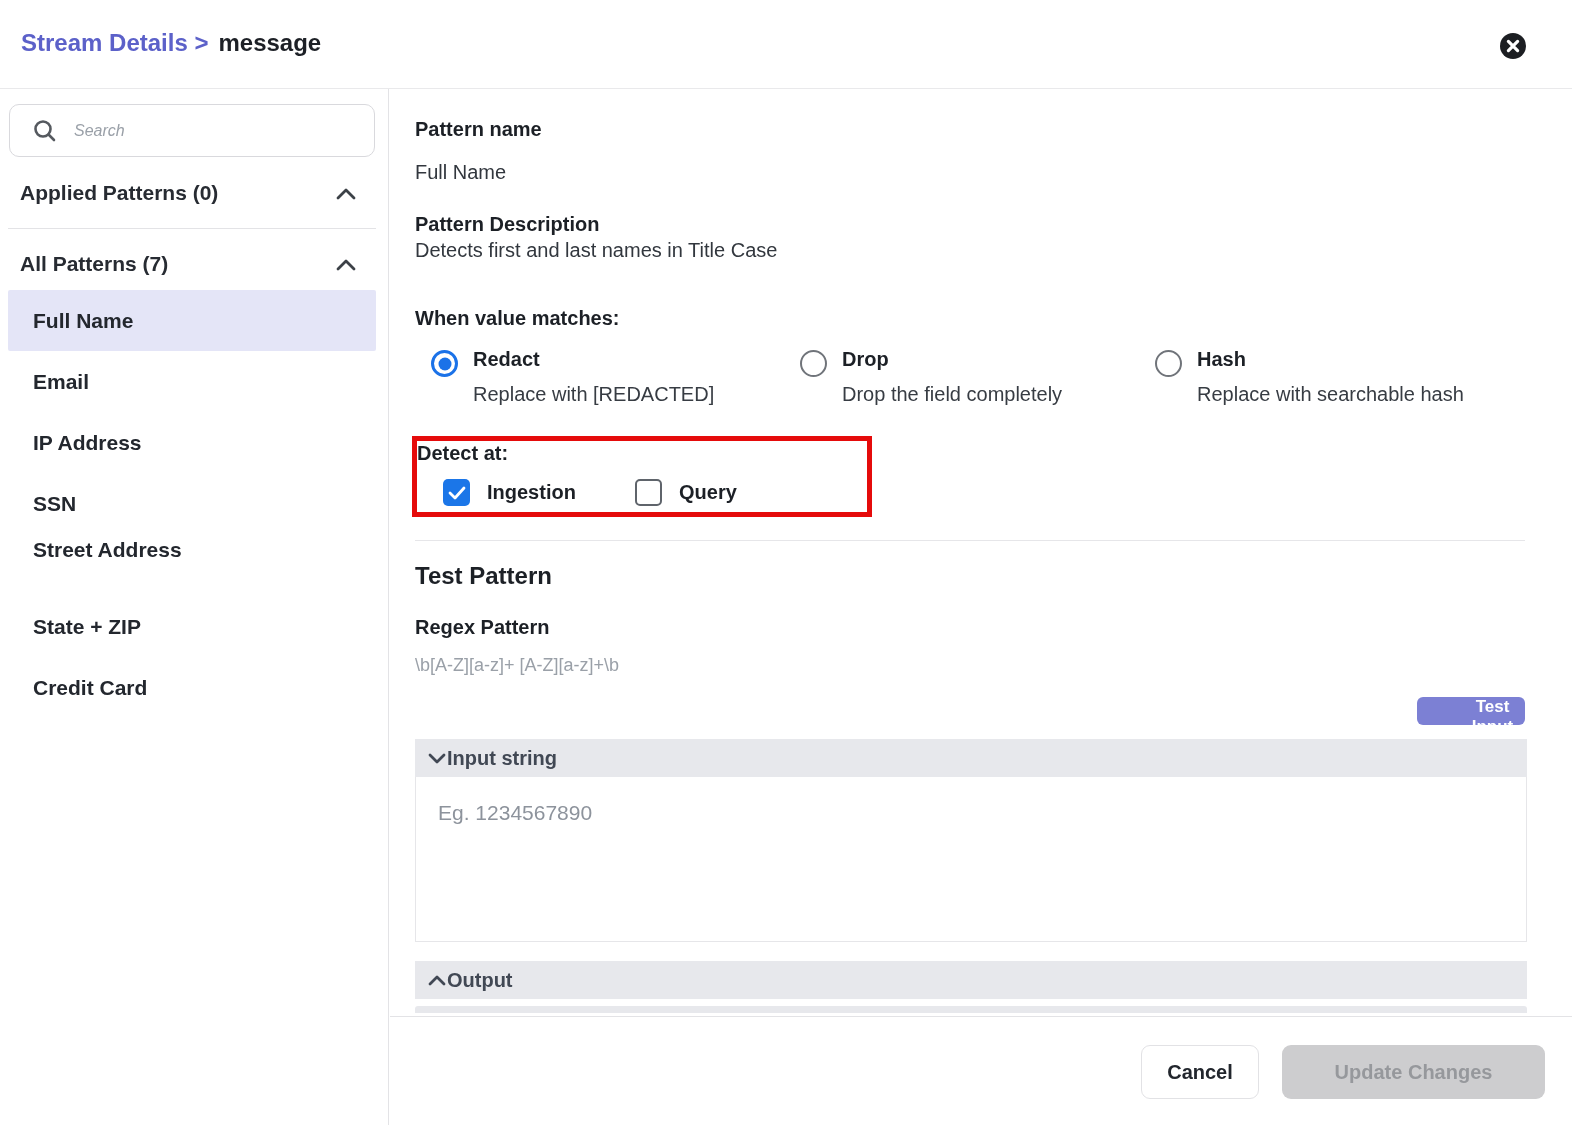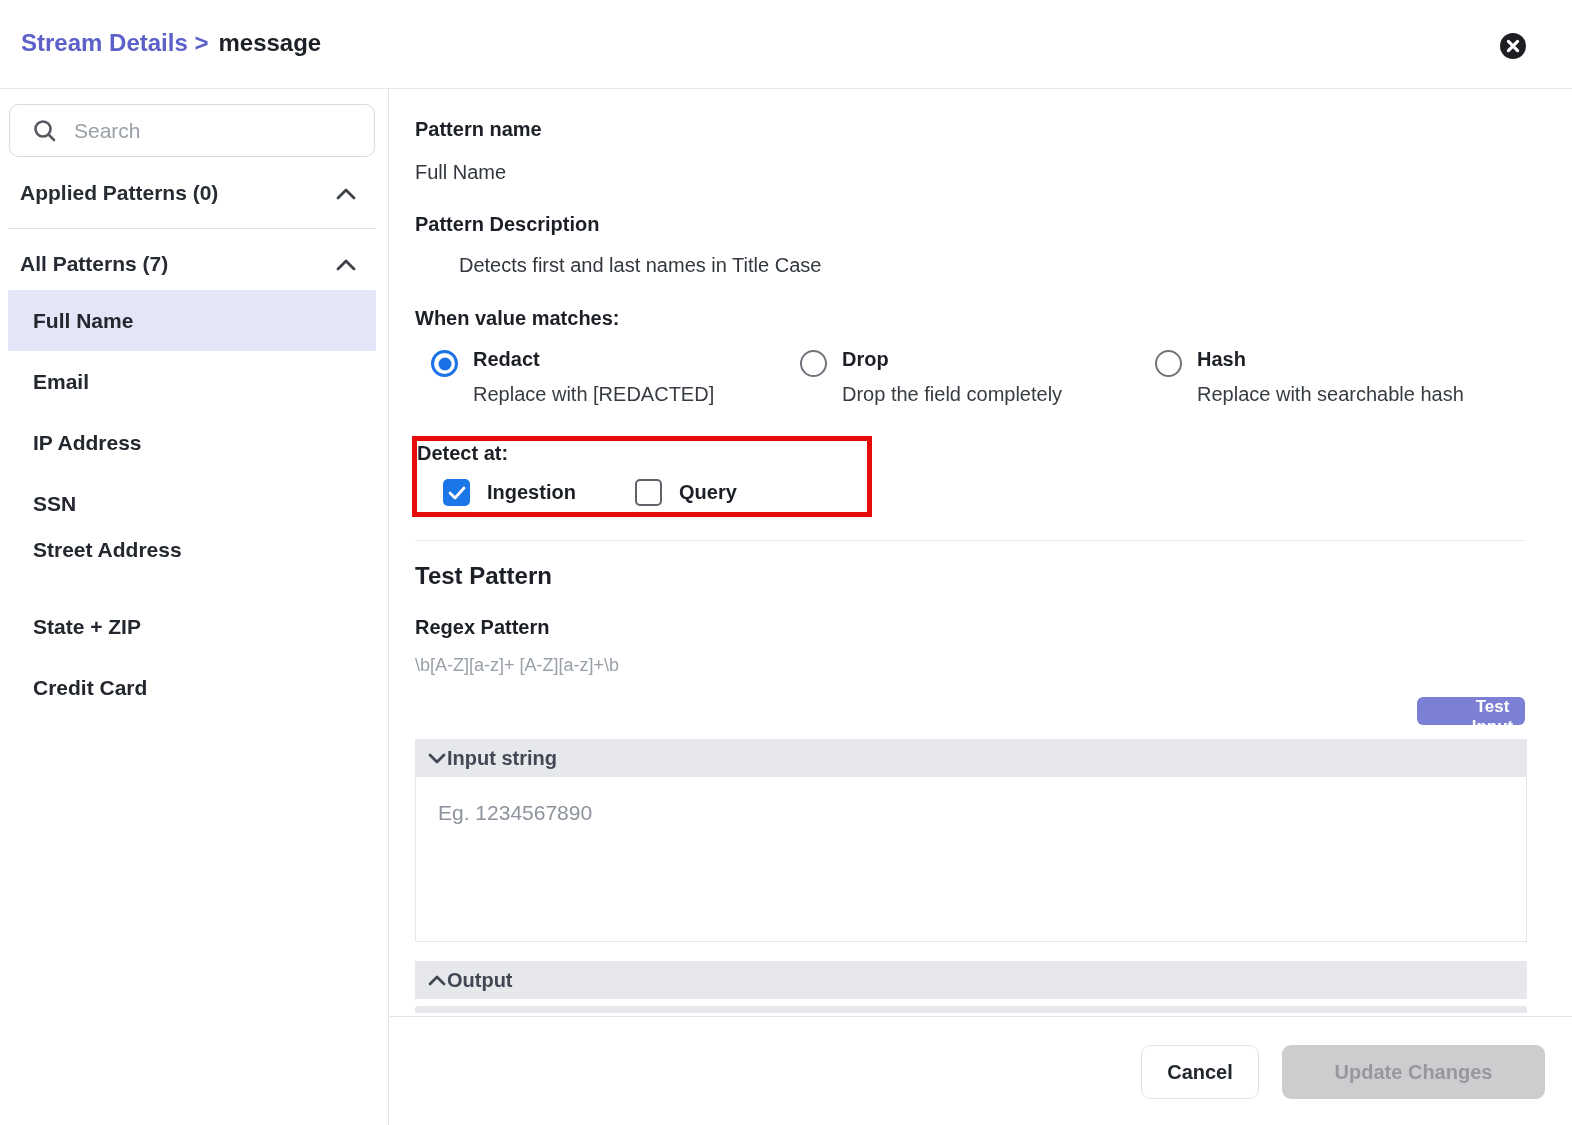--- a/index.html
+++ b/index.html
@@ -15,22 +15,22 @@
   .breadcrumb .link { color:#5c61c9; cursor:pointer; }
   .breadcrumb .current { color:#1d2026; margin-left:10px; }
   .close-btn { position:absolute; left:1499px; top:32px; width:28px; height:28px; cursor:pointer; }
 
   
   .sidebar { position:absolute; left:0; top:89px; width:389px; height:1036px;
     border-right:1px solid #e3e3e6; background:#fff; }
   .searchbox { position:absolute; left:9px; top:15px; width:366px; height:53px;
     border:1px solid #d9d9dd; border-radius:10px; background:#fff;
     display:flex; align-items:center; padding-left:22px; gap:16px; }
-  .searchbox input { border:none; outline:none; font-size:21px; width:270px;
-    font-family:"Liberation Sans",sans-serif; color:#3a3f46; background:transparent; }
+  .searchbox input { border:none; outline:none; font-size:16px; width:270px;
+    font-family:"Liberation Sans",sans-serif; color:#3a3f46; background:transparent;font-style:italic; }
   .searchbox input::placeholder { color:#9aa0a8; }
   .side-section { position:absolute; left:0; width:389px; height:44px; cursor:pointer; }
   .side-section .lbl { position:absolute; left:20px; top:8px; font-size:21px; font-weight:600; color:#272b32; }
   .side-section .chev { position:absolute; right:32px; top:14px; }
   .side-divider { position:absolute; left:8px; width:368px; height:1px; background:#e3e3e6; }
   .pat-item { position:absolute; left:8px; width:368px; height:61px; display:flex;
     align-items:center; padding-left:25px; font-size:21px; font-weight:600;
     color:#23272e; cursor:pointer; border-radius:2px; }
   .pat-item.selected { background:#e4e5f7; }
 
@@ -156,21 +156,21 @@
       <span>Credit Card</span>
     </div>
   </div>
 
   <div class="main">
 
     <div class="abs lbl-bold" style="left:26px; top:29px;">Pattern name</div>
     <div class="abs lbl-reg" style="left:26px; top:72px;">Full Name</div>
 
     <div class="abs lbl-bold" style="left:26px; top:124px;">Pattern Description</div>
-    <div class="abs lbl-reg" style="left:26px; top:165px;margin-left:44px;">Detects first and last names in Title Case</div>
+    <div class="abs lbl-reg" style="left:26px; top:150px;">Detects first and last names in Title Case</div>
 
     <div class="abs lbl-bold" style="left:26px; top:218px;">When value matches:</div>
 
     <div class="abs radio-item" style="left:42px; top:259px;">
       <span class="radio-circ on"></span>
       <span>
         <div class="radio-lbl">Redact</div>
         <div class="radio-desc">Replace with [REDACTED]</div>
       </span>
     </div>

